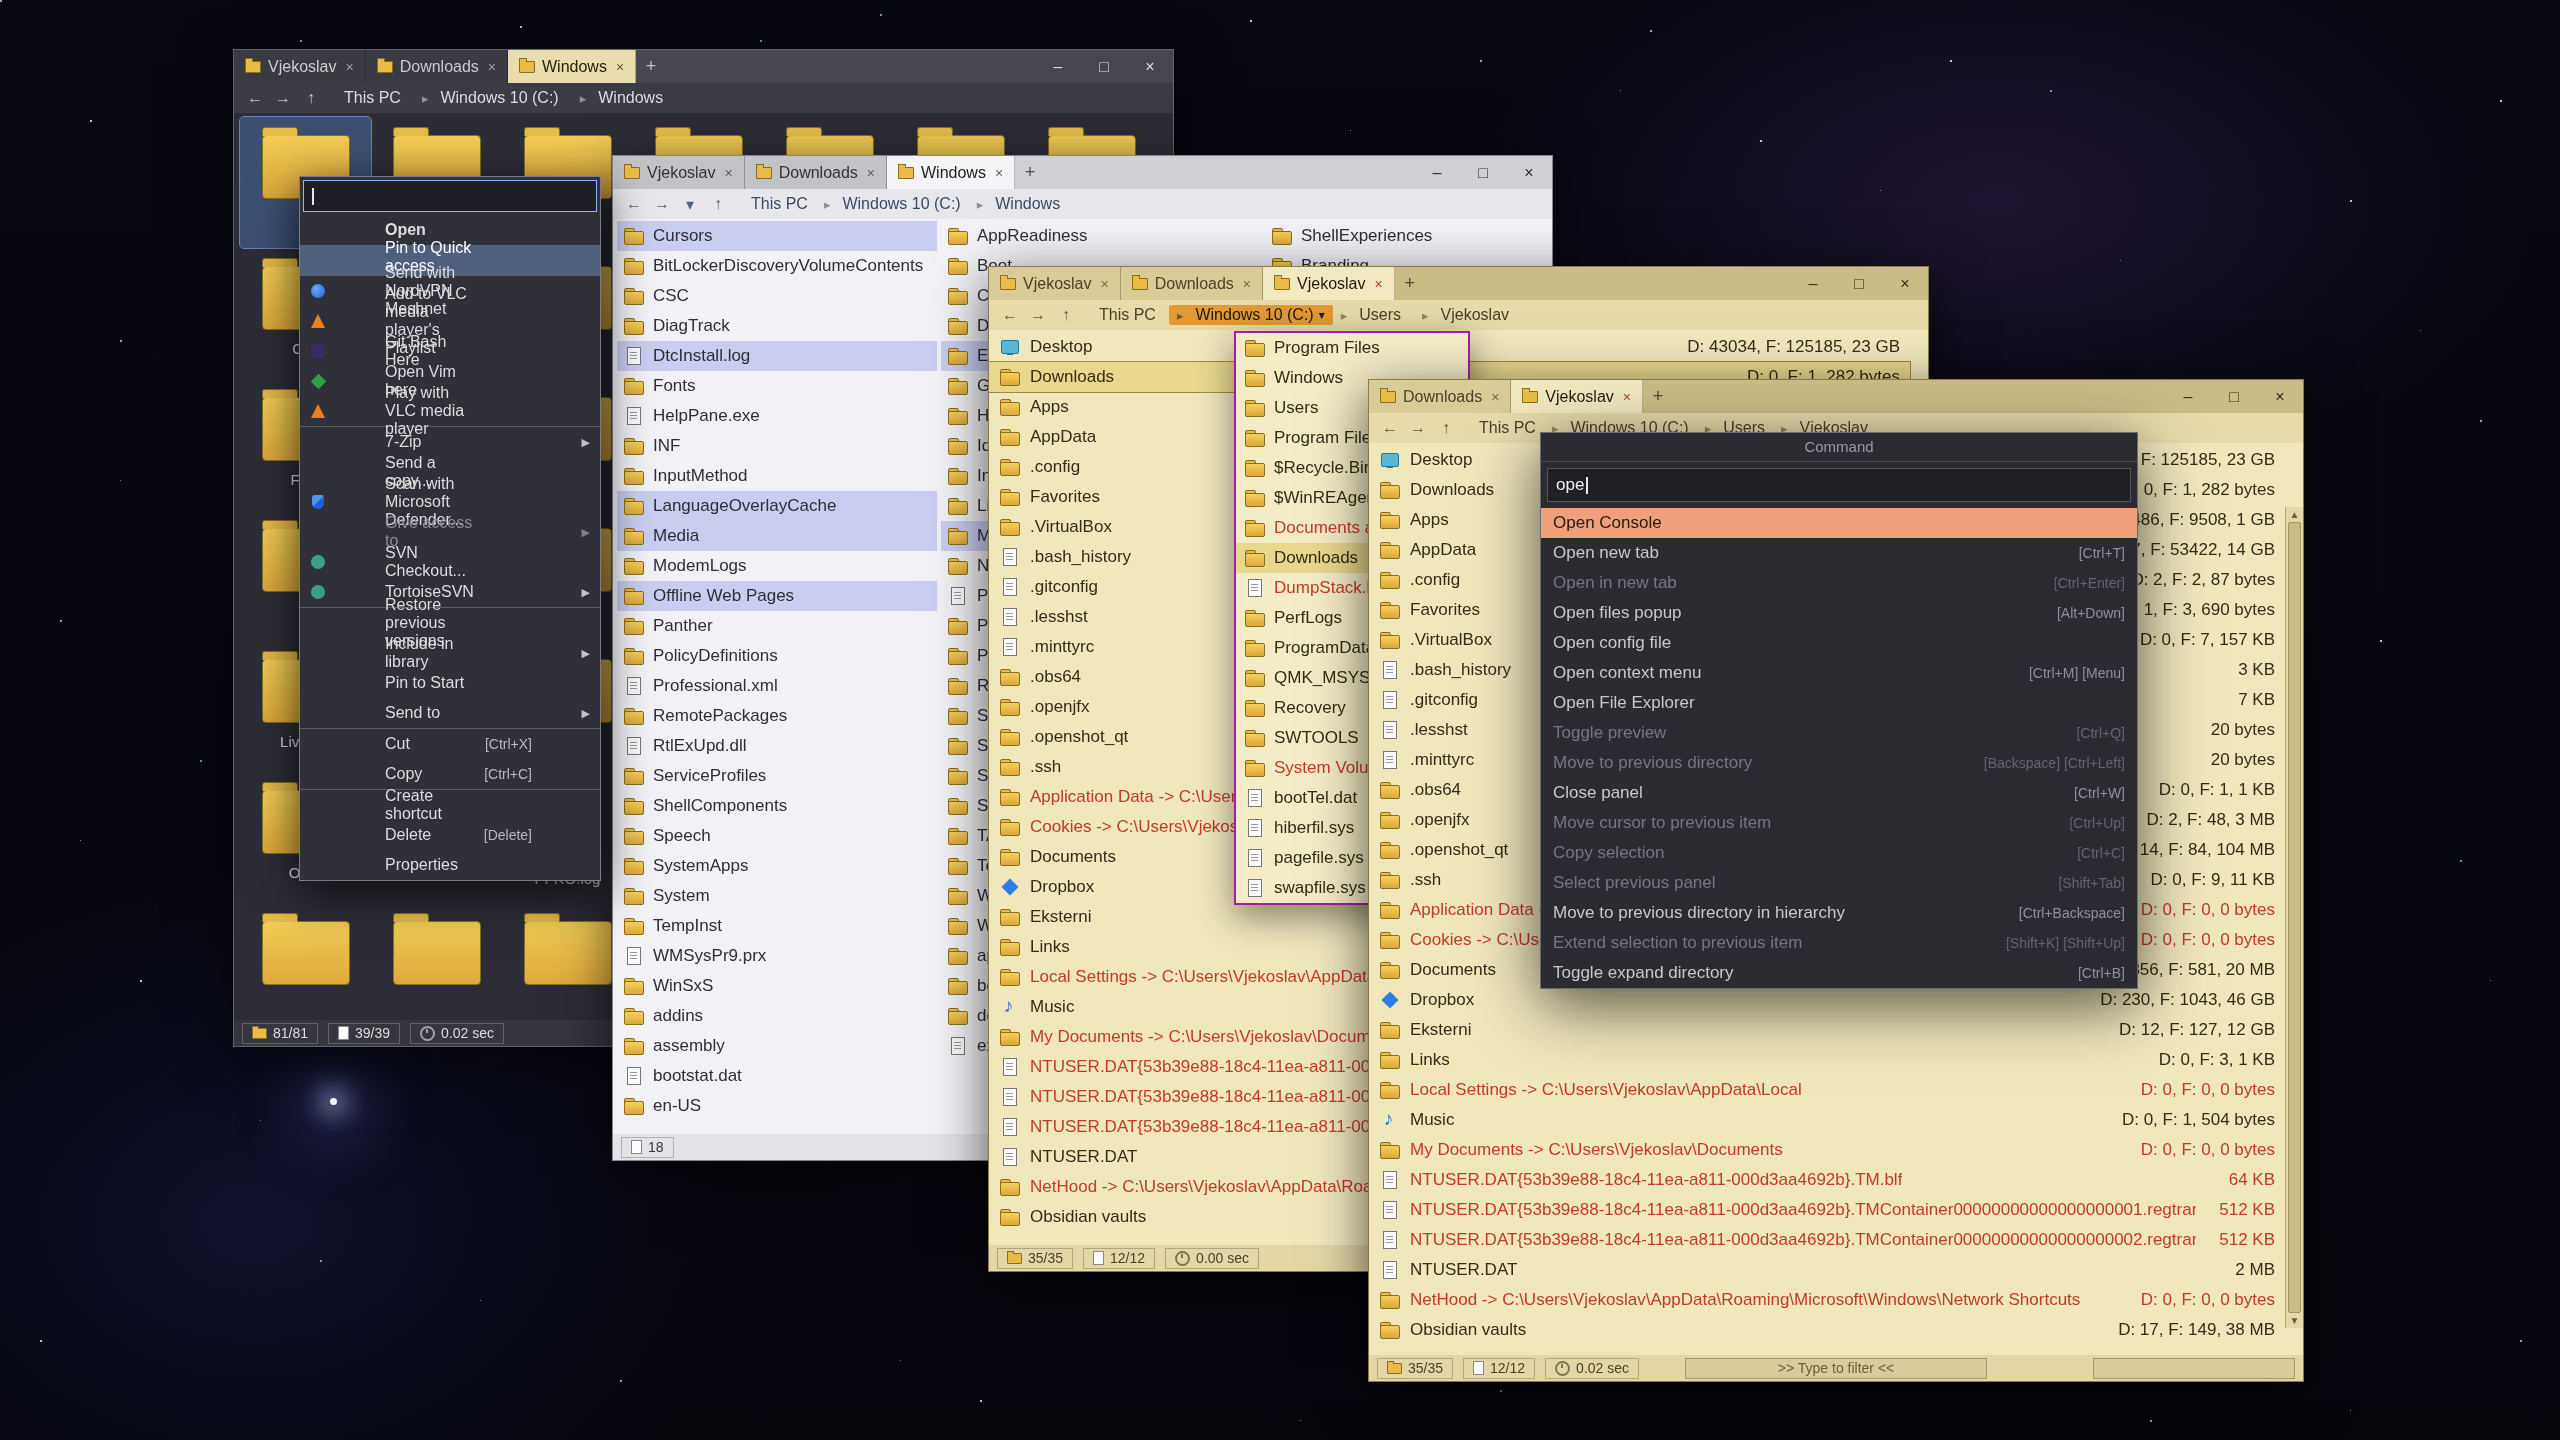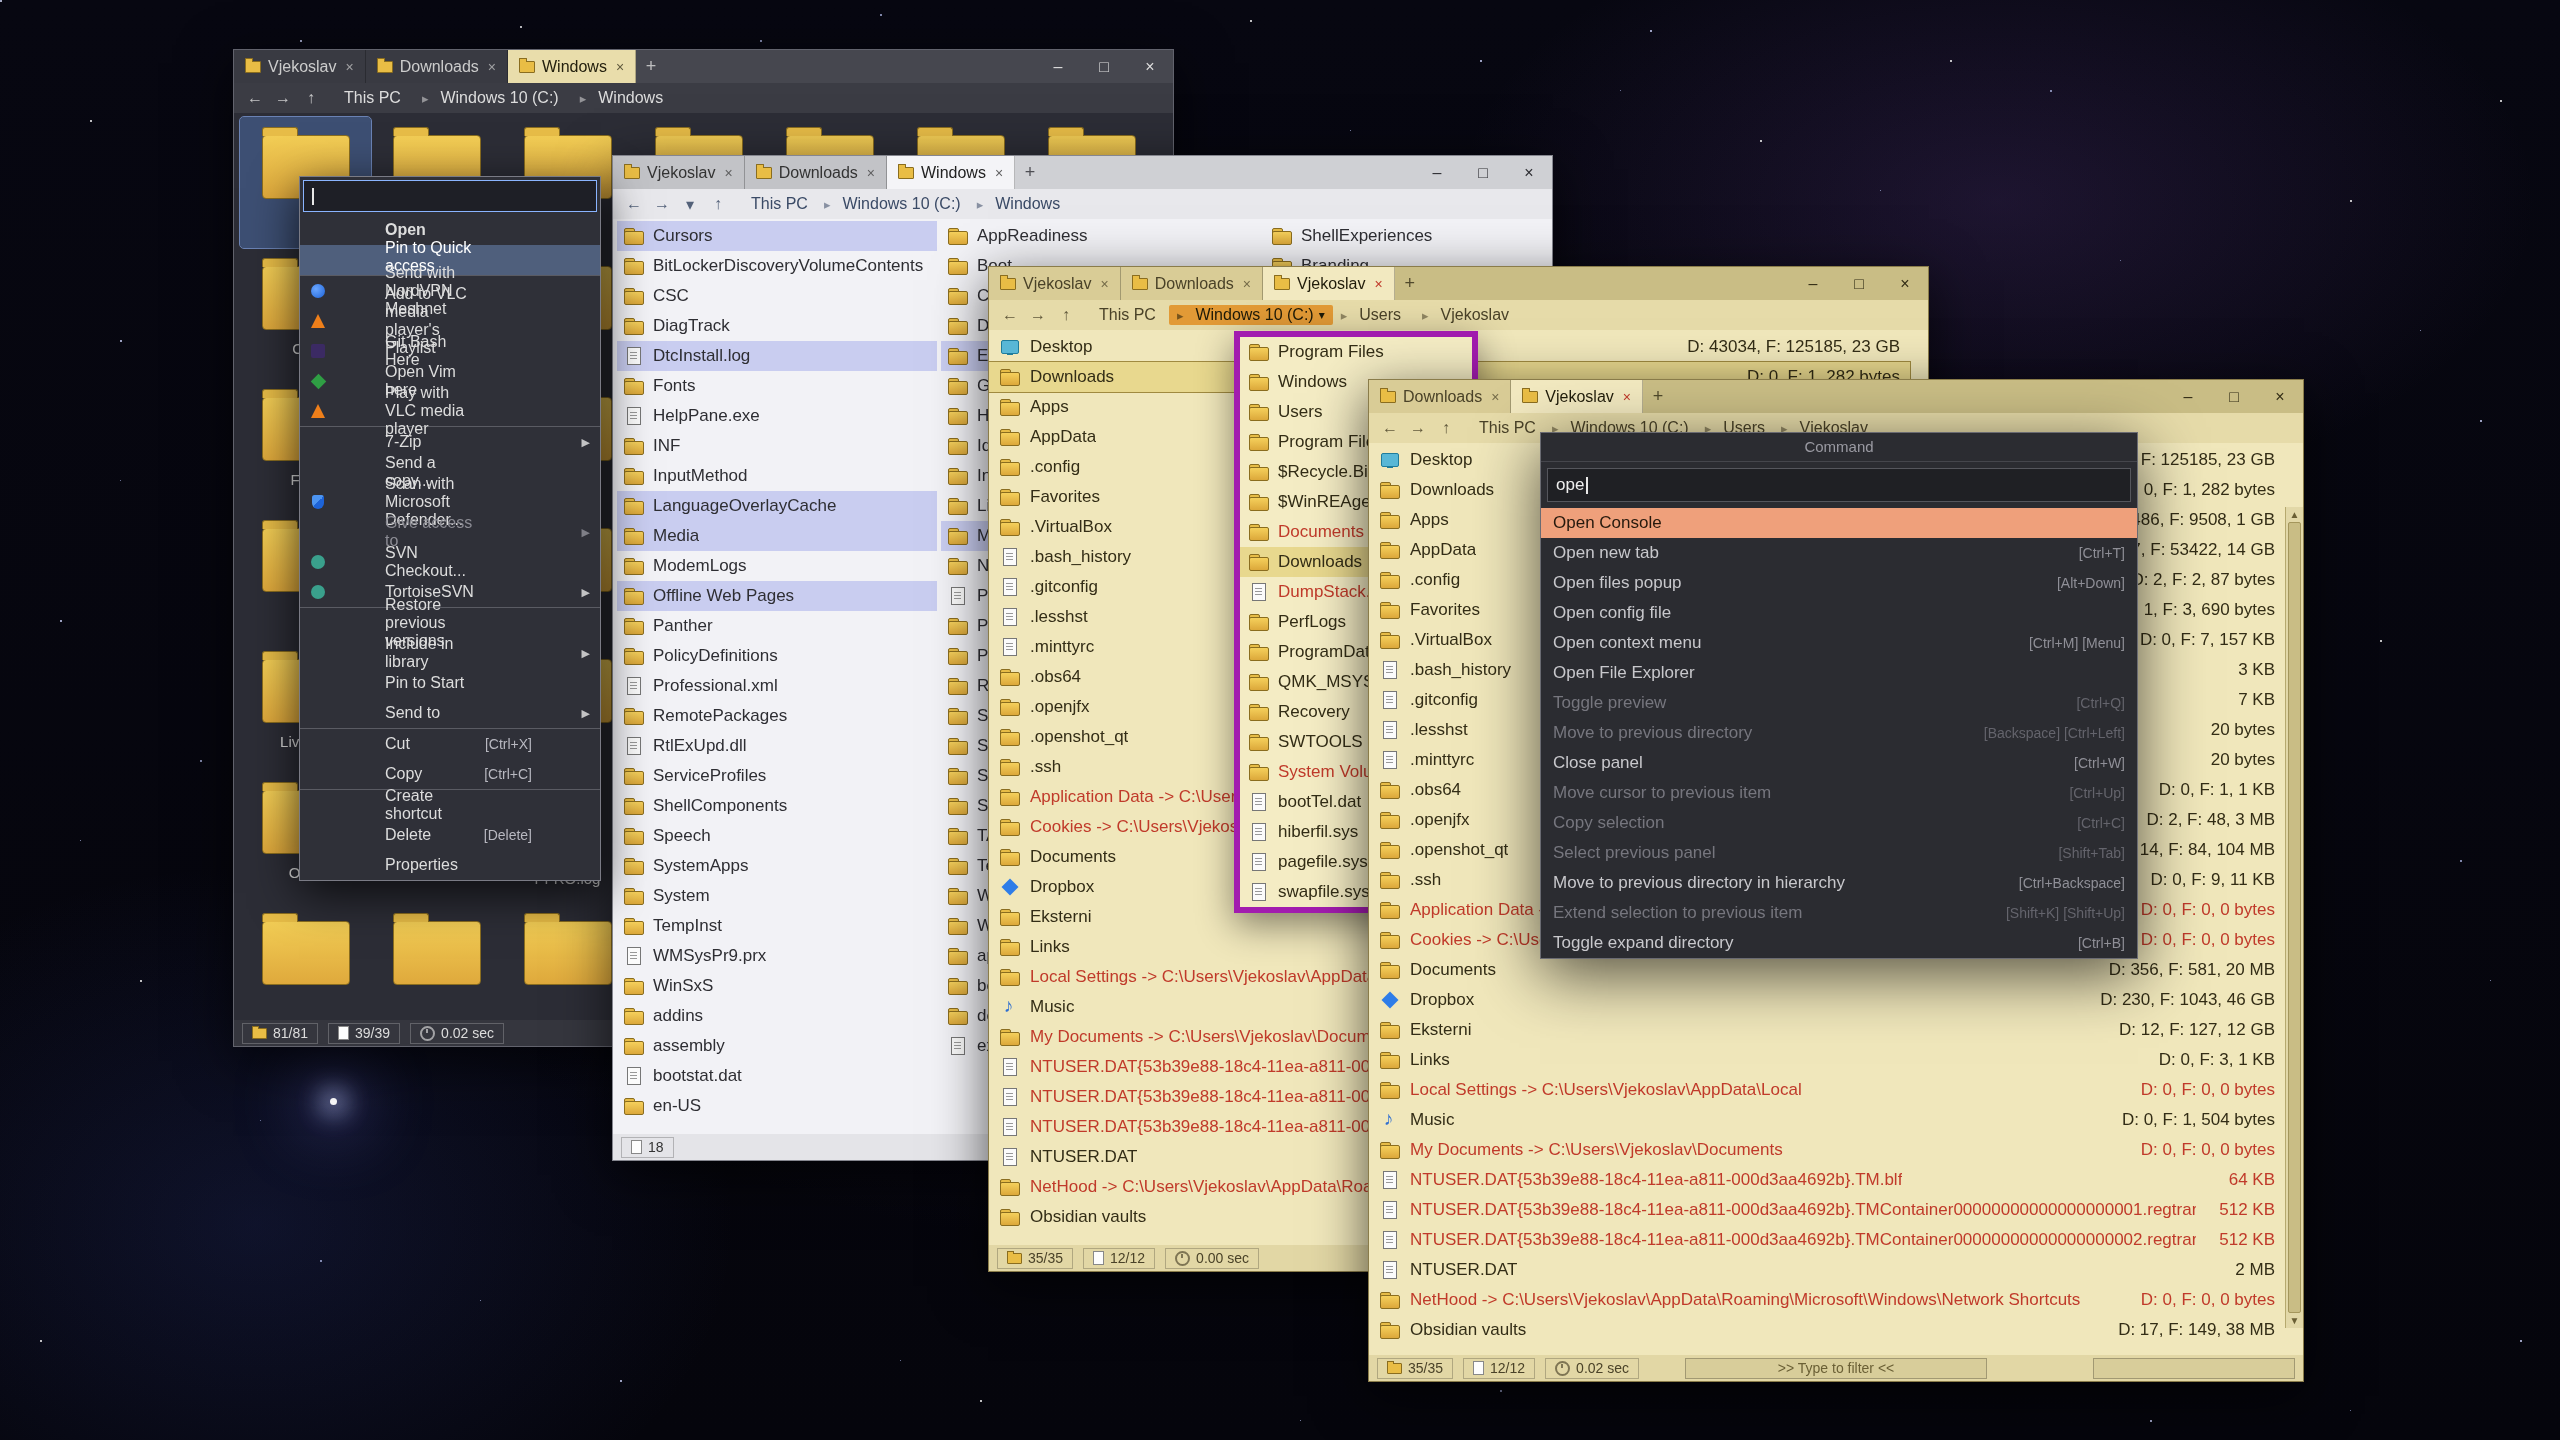--- a/index.html
+++ b/index.html
@@ -146,21 +146,21 @@
   .cream .frow[data-state="cursor"]{background:#e8d88e;outline:1px solid #a08a40;}
   .cream .frow[data-color="red"] .fname,.cream .frow[data-color="red"] .fsize{color:#c03a2a;}
   .cream .vscroll{background:#e2d8a8;color:#6a5f35;top:64px;bottom:27px;border-left:1px solid #b6a96e;}
   .cream .vthumb{background:#c9bd85;border:1px solid #a4965c;}
   #win3{left:988px;top:266px;width:939px;height:1004px;z-index:3;}
   #win3 .vthumb{height:700px;}
   #win4{left:1368px;top:379px;width:934px;height:1001px;z-index:4;}
   #win4 .vthumb{height:820px;}
 
   
-  .dropdown{position:absolute;left:245px;top:64px;width:232px;background:#f4ecc4;border:6px solid #a21caf;box-shadow:0 12px 34px rgba(0,0,0,.45);z-index:20;font-size:17px;}
+  .dropdown{position:absolute;left:245px;top:64px;width:232px;background:#f4ecc4;border:2px solid #a21caf;box-shadow:0 12px 34px rgba(0,0,0,.45);z-index:20;font-size:17px;}
   .dropdown .frow{padding:0 8px;gap:8px;}
   .dropdown .frow[data-state="selected"]{background:#e8d88e;}
   .dropdown .frow[data-color="red"] .fname{color:#c03a2a;}
 
   
   .palette{position:absolute;left:171px;top:52px;width:596px;z-index:30;background:#2b2c31;border:1px solid #6a6b72;box-shadow:0 16px 60px rgba(0,0,0,.65);color:#c8c8cc;}
   .ptitle{height:28px;line-height:28px;text-align:center;font-size:15px;color:#9a9aa2;border-bottom:1px solid #45464c;}
   .pinput{height:32px;margin:6px;background:#1f2024;border:1px solid #55565c;display:flex;align-items:center;padding:0 8px;font-size:17px;color:#eee;}
   .prow{height:30px;display:flex;align-items:center;padding:0 12px;font-size:17px;white-space:nowrap;}
   .prow[data-state="highlight"]{background:#efa07b;color:#26190d;}
@@ -1488,20 +1488,24 @@
         <div class="prow" data-state="highlight">
           <span>Open Console</span>
           <span class="pshort"></span>
         </div>
 
         <div class="prow">
           <span>Open new tab</span>
           <span class="pshort">[Ctrl+T]</span>
         </div>
 
+        <div class="prow" data-state="dim">
+          <span>Open in new tab</span>
+          <span class="pshort">[Ctrl+Enter]</span>
+        </div>
 
         <div class="prow">
           <span>Open files popup</span>
           <span class="pshort">[Alt+Down]</span>
         </div>
 
         <div class="prow">
           <span>Open config file</span>
           <span class="pshort"></span>
         </div>

